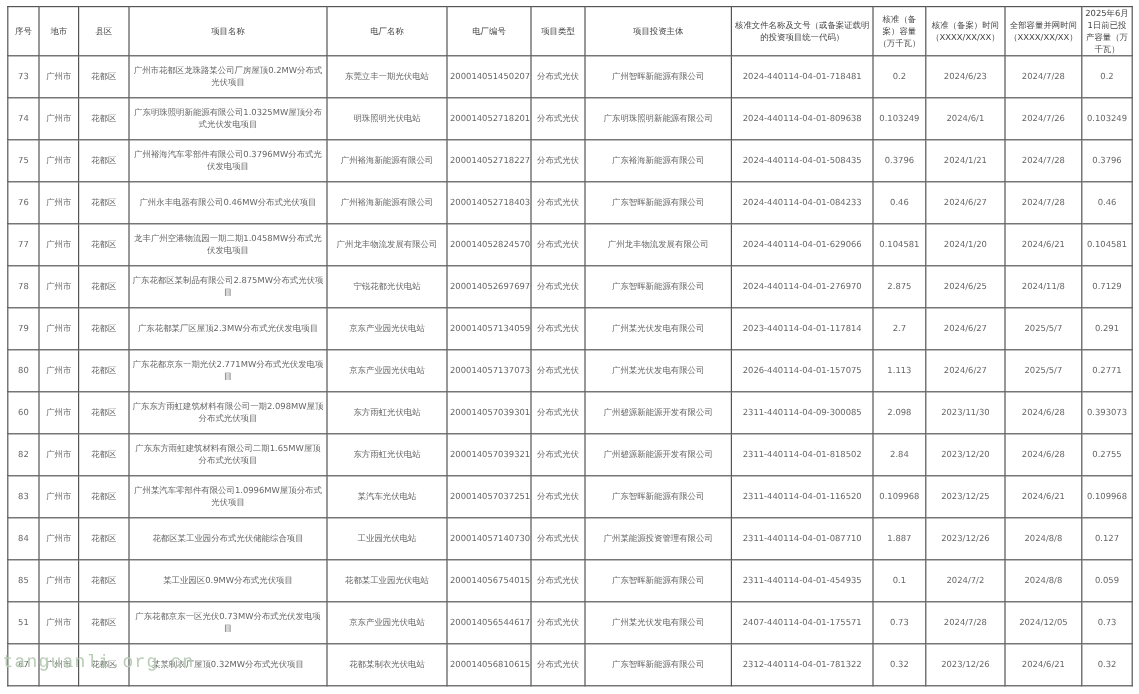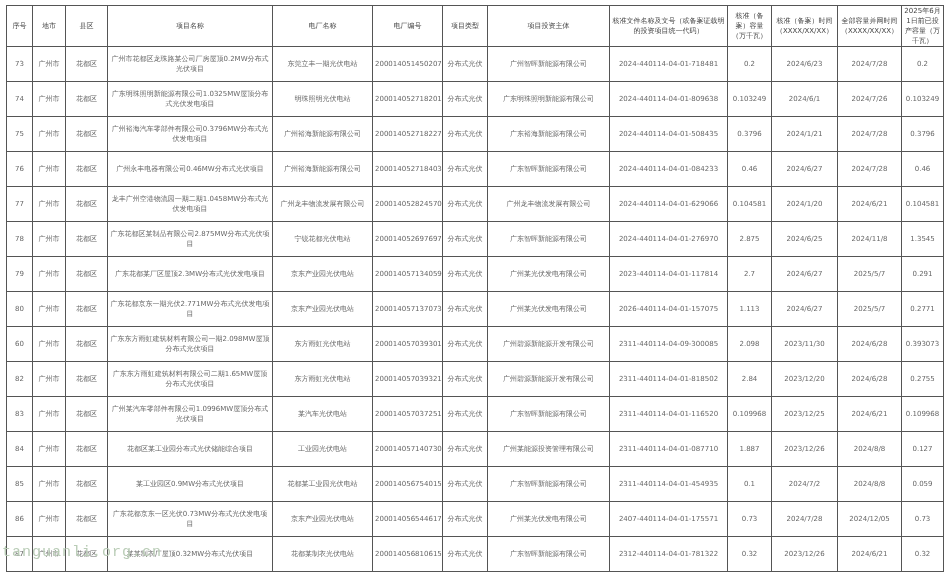--- a/index.html
+++ b/index.html
@@ -128,21 +128,21 @@
         <td>花都区</td>
         <td>广东花都区某制品有限公司2.875MW分布式光伏项目</td>
         <td>宁锐花都光伏电站</td>
         <td>2000140526976970</td>
         <td>分布式光伏</td>
         <td>广东智晖新能源有限公司</td>
         <td>2024-440114-04-01-276970</td>
         <td>2.875</td>
         <td>2024/6/25</td>
         <td>2024/11/8</td>
-        <td>1.3545</td>
+        <td>0.7129</td>
       </tr>
       <tr class="row">
         <td>79</td>
         <td>广州市</td>
         <td>花都区</td>
         <td>广东花都某厂区屋顶2.3MW分布式光伏发电项目</td>
         <td>京东产业园光伏电站</td>
         <td>2000140571340598</td>
         <td>分布式光伏</td>
         <td>广州某光伏发电有限公司</td>
@@ -236,21 +236,21 @@
         <td>2000140567540155</td>
         <td>分布式光伏</td>
         <td>广东智晖新能源有限公司</td>
         <td>2311-440114-04-01-454935</td>
         <td>0.1</td>
         <td>2024/7/2</td>
         <td>2024/8/8</td>
         <td>0.059</td>
       </tr>
       <tr class="row">
-        <td>86</td>
+        <td>51</td>
         <td>广州市</td>
         <td>花都区</td>
         <td>广东花都京东一区光伏0.73MW分布式光伏发电项目</td>
         <td>京东产业园光伏电站</td>
         <td>2000140565446178</td>
         <td>分布式光伏</td>
         <td>广州某光伏发电有限公司</td>
         <td>2407-440114-04-01-175571</td>
         <td>0.73</td>
         <td>2024/7/28</td>

